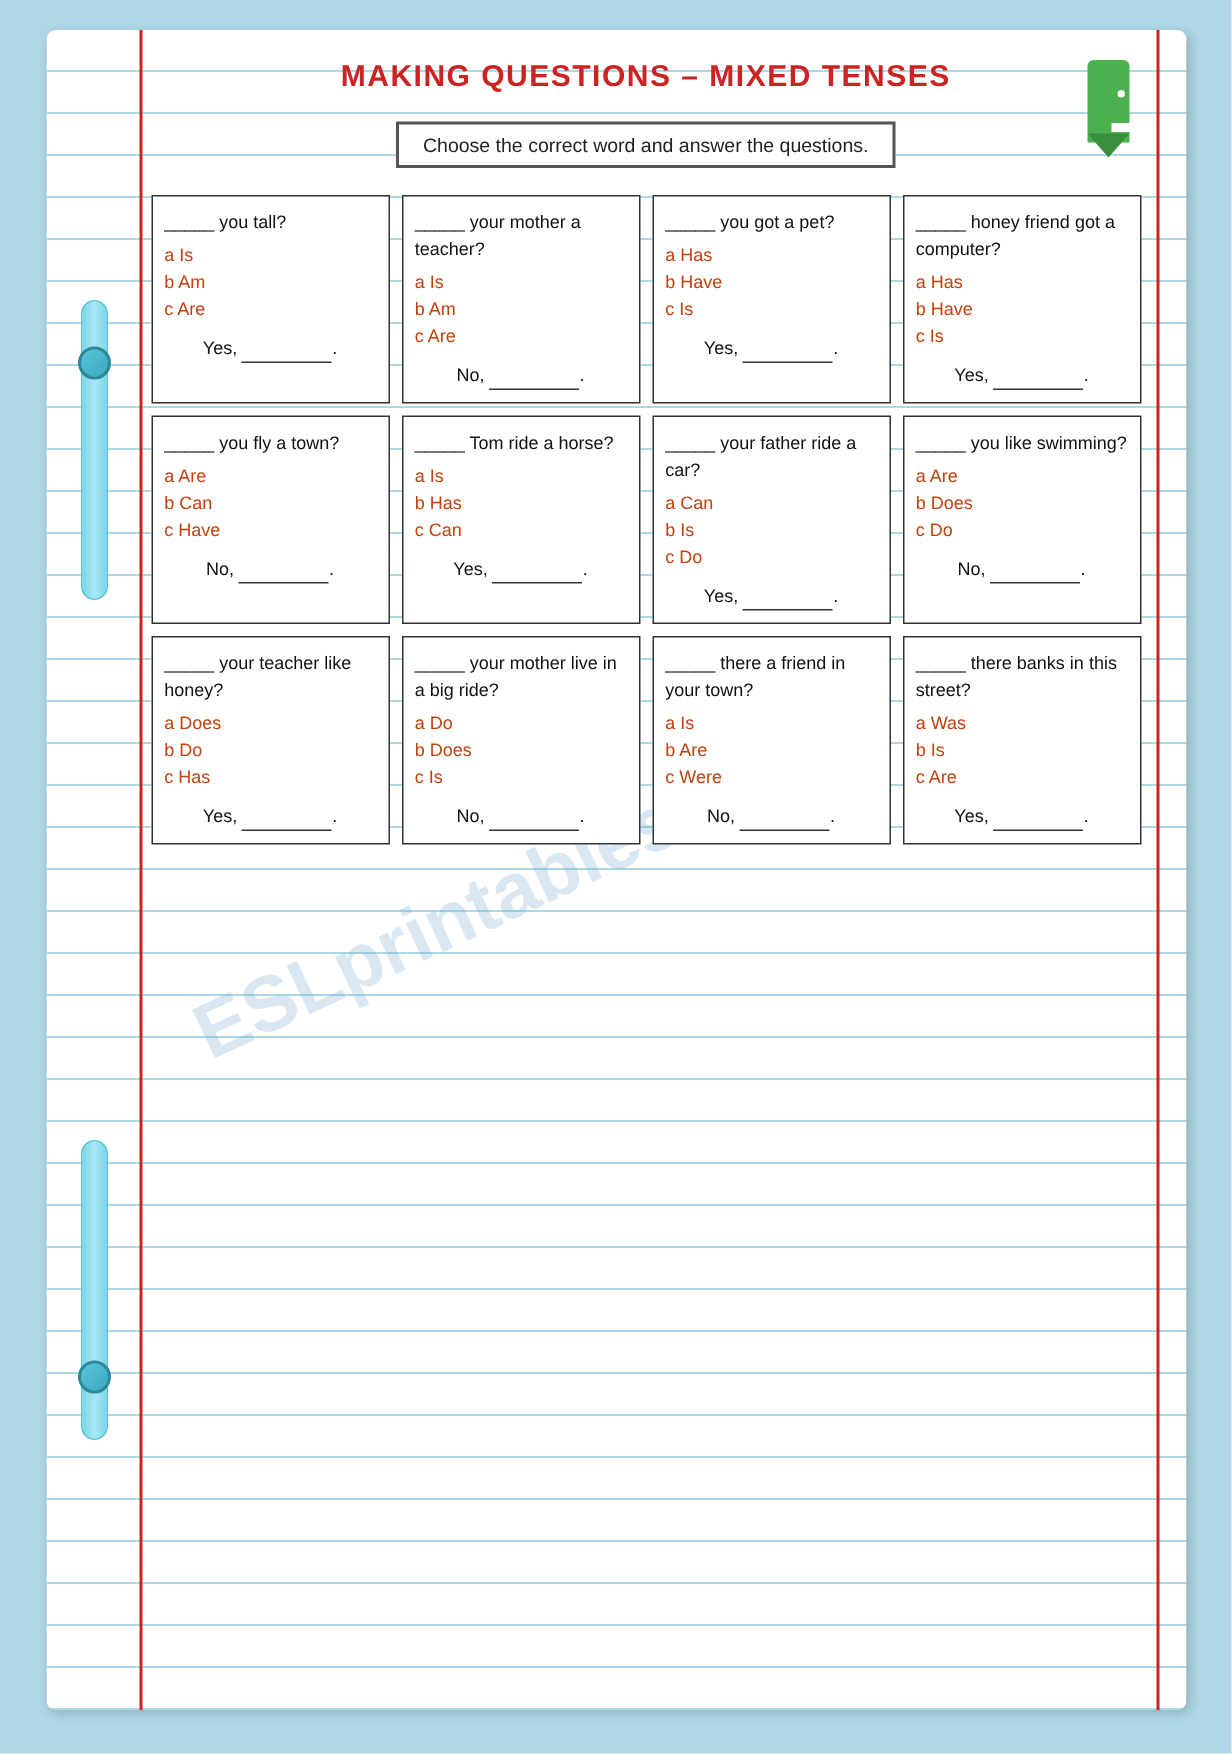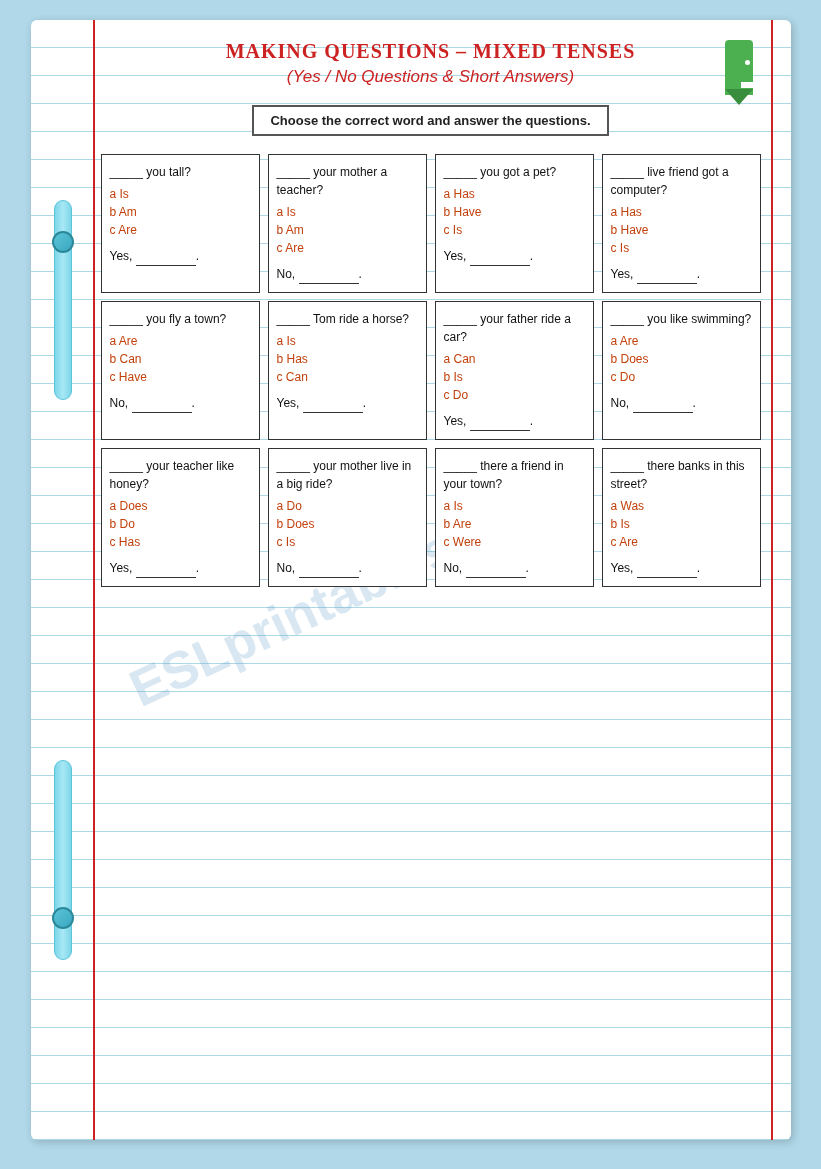--- a/index.html
+++ b/index.html
@@ -85,39 +85,37 @@
       text-align: center;
       margin-bottom: 10px;
       position: relative;
       z-index: 1;
     }
     .main-title {
       font-size: 20px;
       font-weight: bold;
       color: #cc2222;
       letter-spacing: 1px;
-      font-family: Liberation Serif, serif;
     }
     .sub-title {
       font-size: 17px;
       color: #cc2222;
       font-style: italic;
       margin-top: 4px;
     }
     .instruction-box {
       border: 2px solid #555;
       display: inline-block;
       padding: 6px 16px;
       margin: 8px auto 12px auto;
       font-size: 13px;
       color: #222;
       background: white;
       position: relative;
       z-index: 1;
-      font-weight: bold;
     }
     .instruction-wrap {
       text-align: center;
       position: relative;
       z-index: 1;
     }
     .grid {
       display: grid;
       grid-template-columns: 1fr 1fr 1fr 1fr;
       gap: 8px;
@@ -138,20 +136,21 @@
       margin-bottom: 4px;
       color: #111;
     }
     .card .option {
       color: #c2410c;
       display: block;
     }
     .card .answer-line {
       margin-top: 8px;
       color: #111;
+      text-align: center;
     }
     .underline {
       display: inline-block;
       border-bottom: 1px solid #333;
       min-width: 60px;
     }
     
     .watermark {
       position: absolute;
       left: 80px;
@@ -235,21 +234,20 @@
     <div class="crayon-body">
       <div class="crayon-eye left"></div>
       <div class="crayon-eye right"></div>
       <div class="crayon-band"></div>
     </div>
     <div class="crayon-tip"></div>
   </div>
 
   <div class="title-area">
     <div class="main-title">MAKING QUESTIONS – MIXED TENSES</div>
-    <div class="sub-title">(Yes / No Questions &amp; Short Answers)</div>
   </div>
 
   <div class="instruction-wrap">
     <div class="instruction-box">Choose the correct word and answer the questions.</div>
   </div>
 
   <div class="grid" id="cards-grid">
   <div class="card">
         <div class="question">_____ you tall?</div>
         <span class="option">a Is</span>
@@ -265,21 +263,21 @@
         <div class="answer-line">No, <span class="underline">&nbsp;&nbsp;&nbsp;&nbsp;&nbsp;&nbsp;&nbsp;&nbsp;&nbsp;&nbsp;&nbsp;&nbsp;</span>.</div>
       </div>
       <div class="card">
         <div class="question">_____ you got a pet?</div>
         <span class="option">a Has</span>
         <span class="option">b Have</span>
         <span class="option">c Is</span>
         <div class="answer-line">Yes, <span class="underline">&nbsp;&nbsp;&nbsp;&nbsp;&nbsp;&nbsp;&nbsp;&nbsp;&nbsp;&nbsp;&nbsp;&nbsp;</span>.</div>
       </div>
       <div class="card">
-        <div class="question">_____ live friend got a computer?</div>
+        <div class="question">_____ honey friend got a computer?</div>
         <span class="option">a Has</span>
         <span class="option">b Have</span>
         <span class="option">c Is</span>
         <div class="answer-line">Yes, <span class="underline">&nbsp;&nbsp;&nbsp;&nbsp;&nbsp;&nbsp;&nbsp;&nbsp;&nbsp;&nbsp;&nbsp;&nbsp;</span>.</div>
       </div>
       <div class="card">
         <div class="question">_____ you fly a town?</div>
         <span class="option">a Are</span>
         <span class="option">b Can</span>
         <span class="option">c Have</span>

